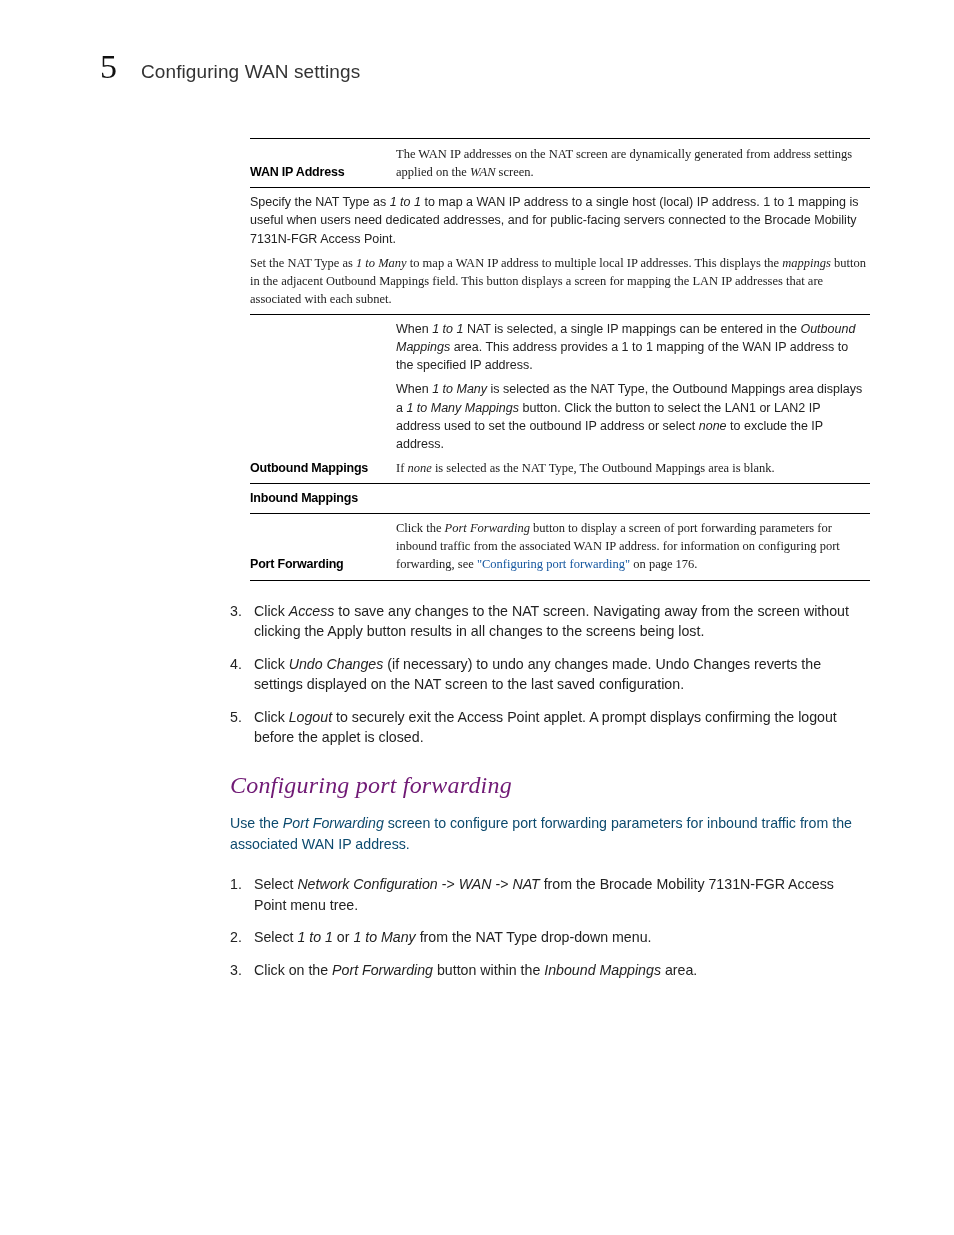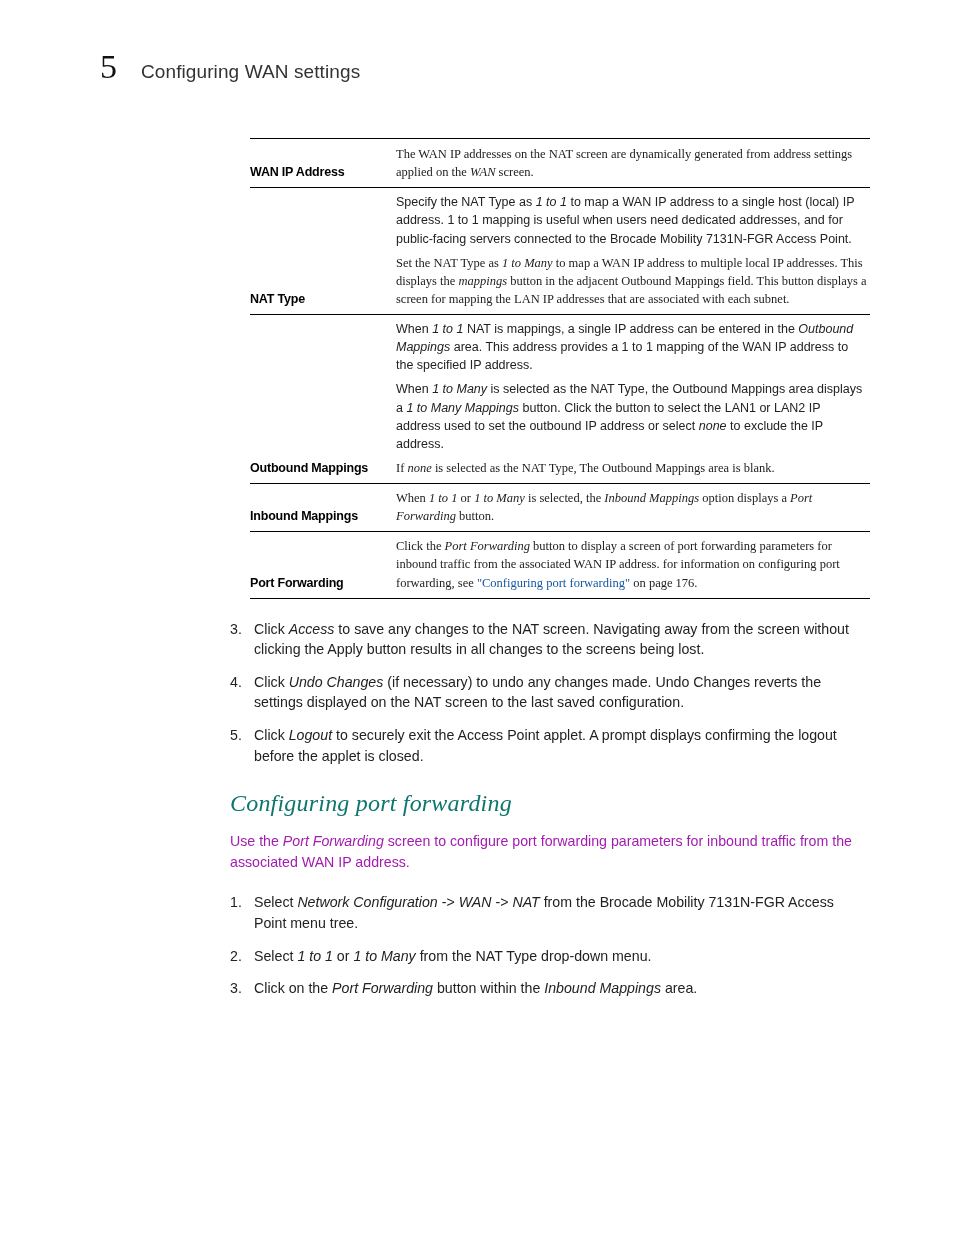--- a/index.html
+++ b/index.html
@@ -85,31 +85,31 @@
   }
   .step { display: flex; margin-bottom: 12px; }
   .step-num { flex: 0 0 24px; }
   .step-body { flex: 1 1 auto; }
 
   .subhead {
     font-family: Georgia, "Times New Roman", serif;
     font-style: italic;
     font-weight: 400;
     font-size: 24px;
-    color: #0f766e;
+    color: #701a75;
     margin: 10px 0 14px 130px;
     letter-spacing: 0.2px;
   }
 
   .body-para {
     margin: 0 0 14px 130px;
     width: 640px;
     font-size: 14.2px;
     line-height: 1.45;
-    color: #a21caf;
+    color: #0c4a6e;
   }
 
 </style>
 </head>
 <body>
 
 <div class="page">
 
   <div class="header-row">
     <span class="chapter-number">5</span>
@@ -117,39 +117,35 @@
   </div>
 
   <div class="def-table" id="def-table">
       <div class="def-row">
         <div class="def-term">WAN IP Address</div>
         <div class="def-body">
           <p><span>The WAN IP addresses on the NAT screen are dynamically generated from address settings applied on the </span><span class="italic">WAN</span><span> screen.</span></p>
         </div>
       </div>
       <div class="def-row">
-        <div class="def-term">NAT Type</div>
         <div class="def-body">
           <p><span>Specify the NAT Type as </span><span class="italic">1 to 1</span><span> to map a WAN IP address to a single host (local) IP address. 1 to 1 mapping is useful when users need dedicated addresses, and for public-facing servers connected to the Brocade Mobility 7131N-FGR Access Point.</span></p>
           <p><span>Set the NAT Type as </span><span class="italic">1 to Many</span><span> to map a WAN IP address to multiple local IP addresses. This displays the </span><span class="italic">mappings</span><span> button in the adjacent Outbound Mappings field. This button displays a screen for mapping the LAN IP addresses that are associated with each subnet.</span></p>
         </div>
       </div>
       <div class="def-row">
         <div class="def-term">Outbound Mappings</div>
         <div class="def-body">
-          <p><span>When </span><span class="italic">1 to 1</span><span> NAT is mappings, a single IP address can be entered in the </span><span class="italic">Outbound Mappings</span><span> area. This address provides a 1 to 1 mapping of the WAN IP address to the specified IP address.</span></p>
+          <p><span>When </span><span class="italic">1 to 1</span><span> NAT is selected, a single IP mappings can be entered in the </span><span class="italic">Outbound Mappings</span><span> area. This address provides a 1 to 1 mapping of the WAN IP address to the specified IP address.</span></p>
           <p><span>When </span><span class="italic">1 to Many</span><span> is selected as the NAT Type, the Outbound Mappings area displays a </span><span class="italic">1 to Many Mappings</span><span> button. Click the button to select the LAN1 or LAN2 IP address used to set the outbound IP address or select </span><span class="italic">none</span><span> to exclude the IP address.</span></p>
           <p><span>If </span><span class="italic">none</span><span> is selected as the NAT Type, The Outbound Mappings area is blank.</span></p>
         </div>
       </div>
       <div class="def-row">
         <div class="def-term">Inbound Mappings</div>
-        <div class="def-body">
-          <p><span>When </span><span class="italic">1 to 1</span><span> or </span><span class="italic">1 to Many</span><span> is selected, the </span><span class="italic">Inbound Mappings</span><span> option displays a </span><span class="italic">Port Forwarding</span><span> button.</span></p>
-        </div>
       </div>
       <div class="def-row">
         <div class="def-term">Port Forwarding</div>
         <div class="def-body">
           <p><span>Click the </span><span class="italic">Port Forwarding</span><span> button to display a screen of port forwarding parameters for inbound traffic from the associated WAN IP address. for information on configuring port forwarding, see </span><span class="link">"Configuring port forwarding"</span><span> on page 176.</span></p>
         </div>
       </div>
     </div>
 
   <div class="steps" id="steps1">

